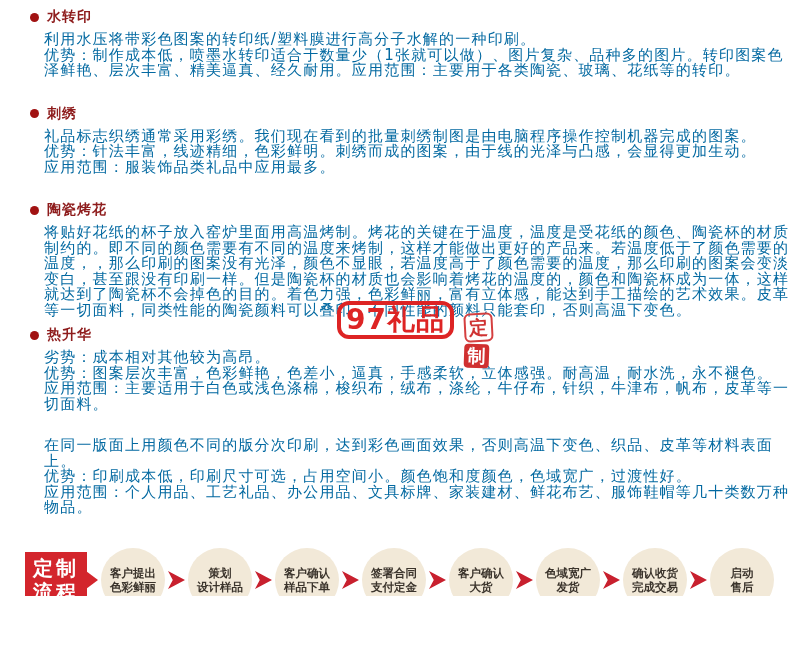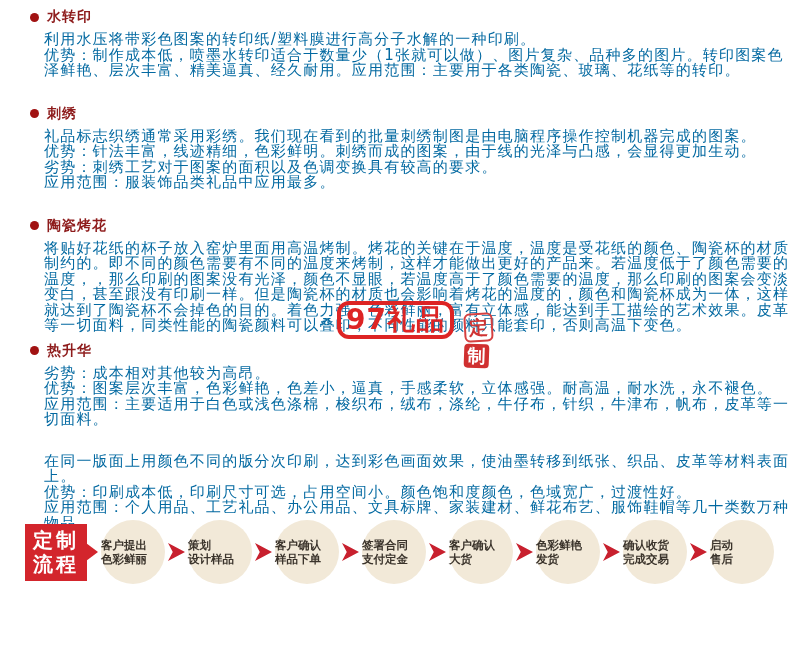--- a/index.html
+++ b/index.html
@@ -26,34 +26,34 @@
     width:25px;height:25px;border:2px solid #d54040;border-radius:6px;color:#cf3333;
     font-size:19px;font-weight:bold;display:flex;align-items:center;justify-content:center;
     transform:rotate(-3deg);
   }
   .seal-bottom{
     width:25px;height:24px;background:#d03030;border-radius:4px;color:#ffffff;
     font-size:18px;font-weight:bold;display:flex;align-items:center;justify-content:center;
     margin-top:2px;transform:rotate(2deg);
   }
   
-  .flow{position:absolute;left:25px;top:520px;display:flex;align-items:center;}
+  .flow{position:absolute;left:25px;top:548px;display:flex;align-items:center;}
   .flow-label{
     position:relative;width:62px;height:57px;background:#d3252c;color:#ffffff;
     display:flex;flex-direction:column;align-items:center;justify-content:center;
     font-size:20px;font-weight:bold;line-height:24px;letter-spacing:3px;flex:0 0 auto;
   }
   .flow-label-arrow{
     position:absolute;right:-11px;top:50%;transform:translateY(-50%);
     width:0;height:0;border-left:12px solid #d3252c;border-top:9px solid transparent;border-bottom:9px solid transparent;
   }
   .flow-steps{display:flex;align-items:center;margin-left:14px;}
   .step-circle{
     width:64px;height:64px;border-radius:50%;background:#f2e9d8;
-    display:flex;flex-direction:column;align-items:flex-start;justify-content:center;
+    display:flex;flex-direction:column;align-items:center;justify-content:center;
     text-align:center;font-size:11.5px;font-weight:bold;color:#3b342c;line-height:14px;flex:0 0 auto;
   }
   .arrow{
     width:17px;height:18px;background:#c8202e;margin:0 3px;flex:0 0 auto;
     clip-path:polygon(0 0,100% 50%,0 100%,28% 50%);
   }
 </style>
 </head>
 <body>
 
@@ -72,21 +72,20 @@
     </section>
 
     <section class="section">
       <div class="sec-head">
         <span class="bullet"></span>
         <h3 class="sec-title">刺绣</h3>
       </div>
       <div class="sec-body">
           <p>礼品标志织绣通常采用彩绣。我们现在看到的批量刺绣制图是由电脑程序操作控制机器完成的图案。</p>
           <p>优势：针法丰富，线迹精细，色彩鲜明。刺绣而成的图案，由于线的光泽与凸感，会显得更加生动。</p>
-          <p>劣势：刺绣工艺对于图案的面积以及色调变换具有较高的要求。</p>
           <p>应用范围：服装饰品类礼品中应用最多。</p>
         </div>
     </section>
 
     <section class="section tight">
       <div class="sec-head">
         <span class="bullet"></span>
         <h3 class="sec-title">陶瓷烤花</h3>
       </div>
       <div class="sec-body">
@@ -101,21 +100,21 @@
       </div>
       <div class="sec-body">
           <p>劣势：成本相对其他较为高昂。</p>
           <p>优势：图案层次丰富，色彩鲜艳，色差小，逼真，手感柔软，立体感强。耐高温，耐水洗，永不褪色。</p>
           <p>应用范围：主要适用于白色或浅色涤棉，梭织布，绒布，涤纶，牛仔布，针织，牛津布，帆布，皮革等一切面料。</p>
         </div>
     </section>
 
     <section class="section">
       <div class="sec-body">
-          <p>在同一版面上用颜色不同的版分次印刷，达到彩色画面效果，使油墨转移到纸张、织品、皮革等材料表面上。</p>
+          <p>在同一版面上用颜色不同的版分次印刷，达到彩色画面效果，否则高温下变色、织品、皮革等材料表面上。</p>
           <p>优势：印刷成本低，印刷尺寸可选，占用空间小。颜色饱和度颜色，色域宽广，过渡性好。</p>
           <p>应用范围：个人用品、工艺礼品、办公用品、文具标牌、家装建材、鲜花布艺、服饰鞋帽等几十类数万种物品。</p>
         </div>
     </section>
   </div>
 
   <div class="watermark">
     <span class="wm-box">97礼品</span>
     <span class="wm-seal">
       <span class="seal-top">定</span>
@@ -149,21 +148,21 @@
           <span>签署合同</span>
           <span>支付定金</span>
         </div>
         <span class="arrow"></span>
         <div class="step-circle">
           <span>客户确认</span>
           <span>大货</span>
         </div>
         <span class="arrow"></span>
         <div class="step-circle">
-          <span>色彩鲜艳</span>
+          <span>色域宽广</span>
           <span>发货</span>
         </div>
         <span class="arrow"></span>
         <div class="step-circle">
           <span>确认收货</span>
           <span>完成交易</span>
         </div>
         <span class="arrow"></span>
         <div class="step-circle">
           <span>启动</span>

